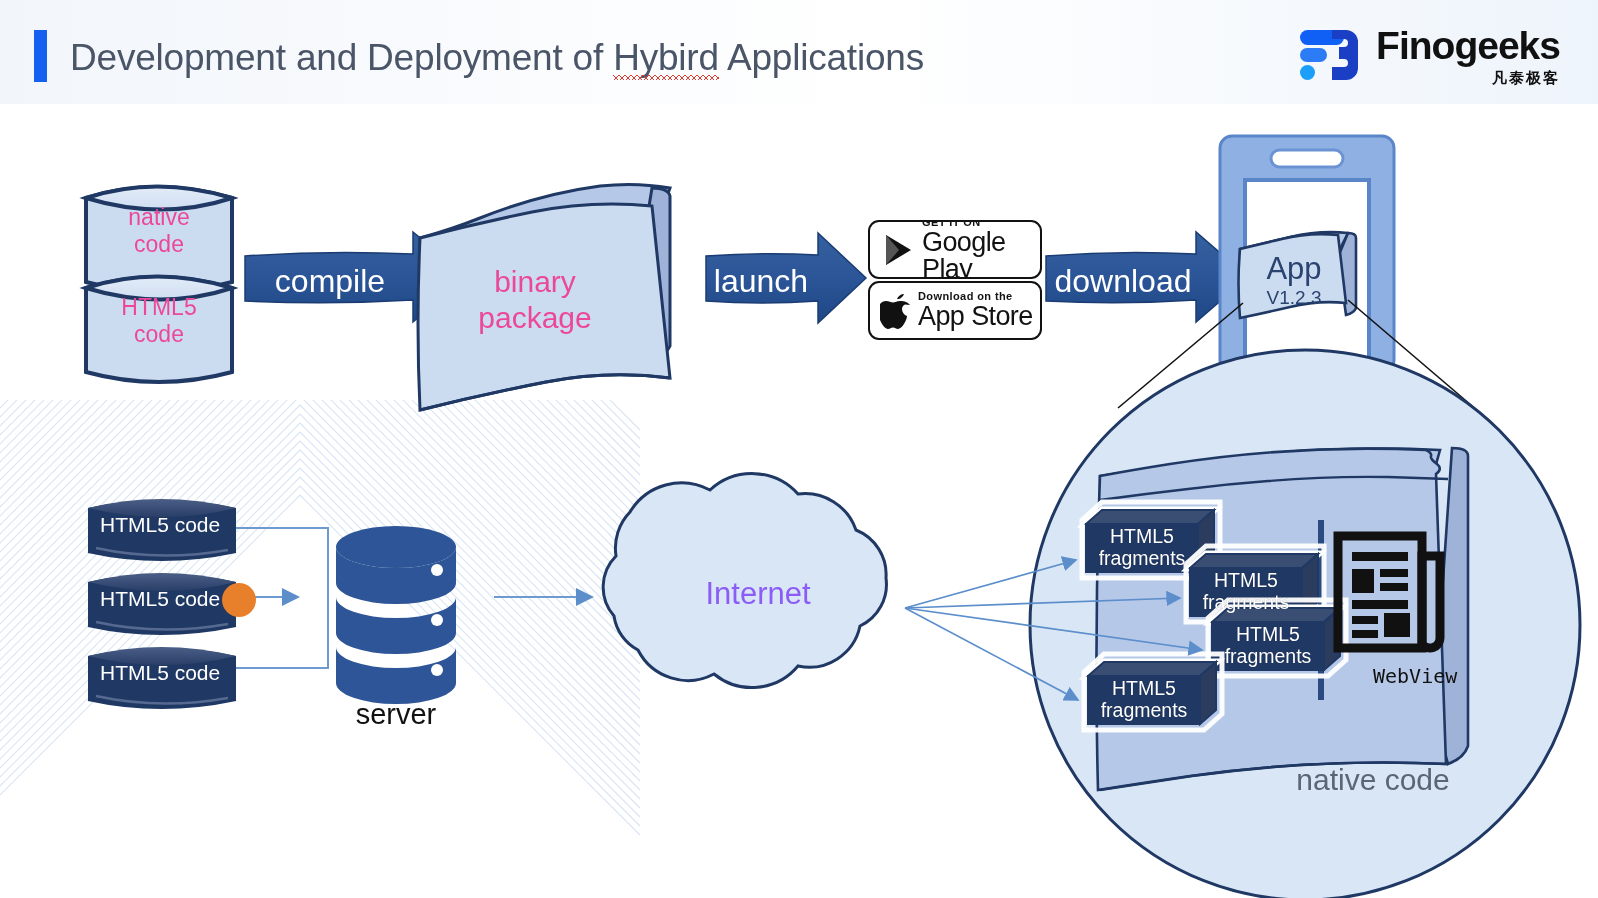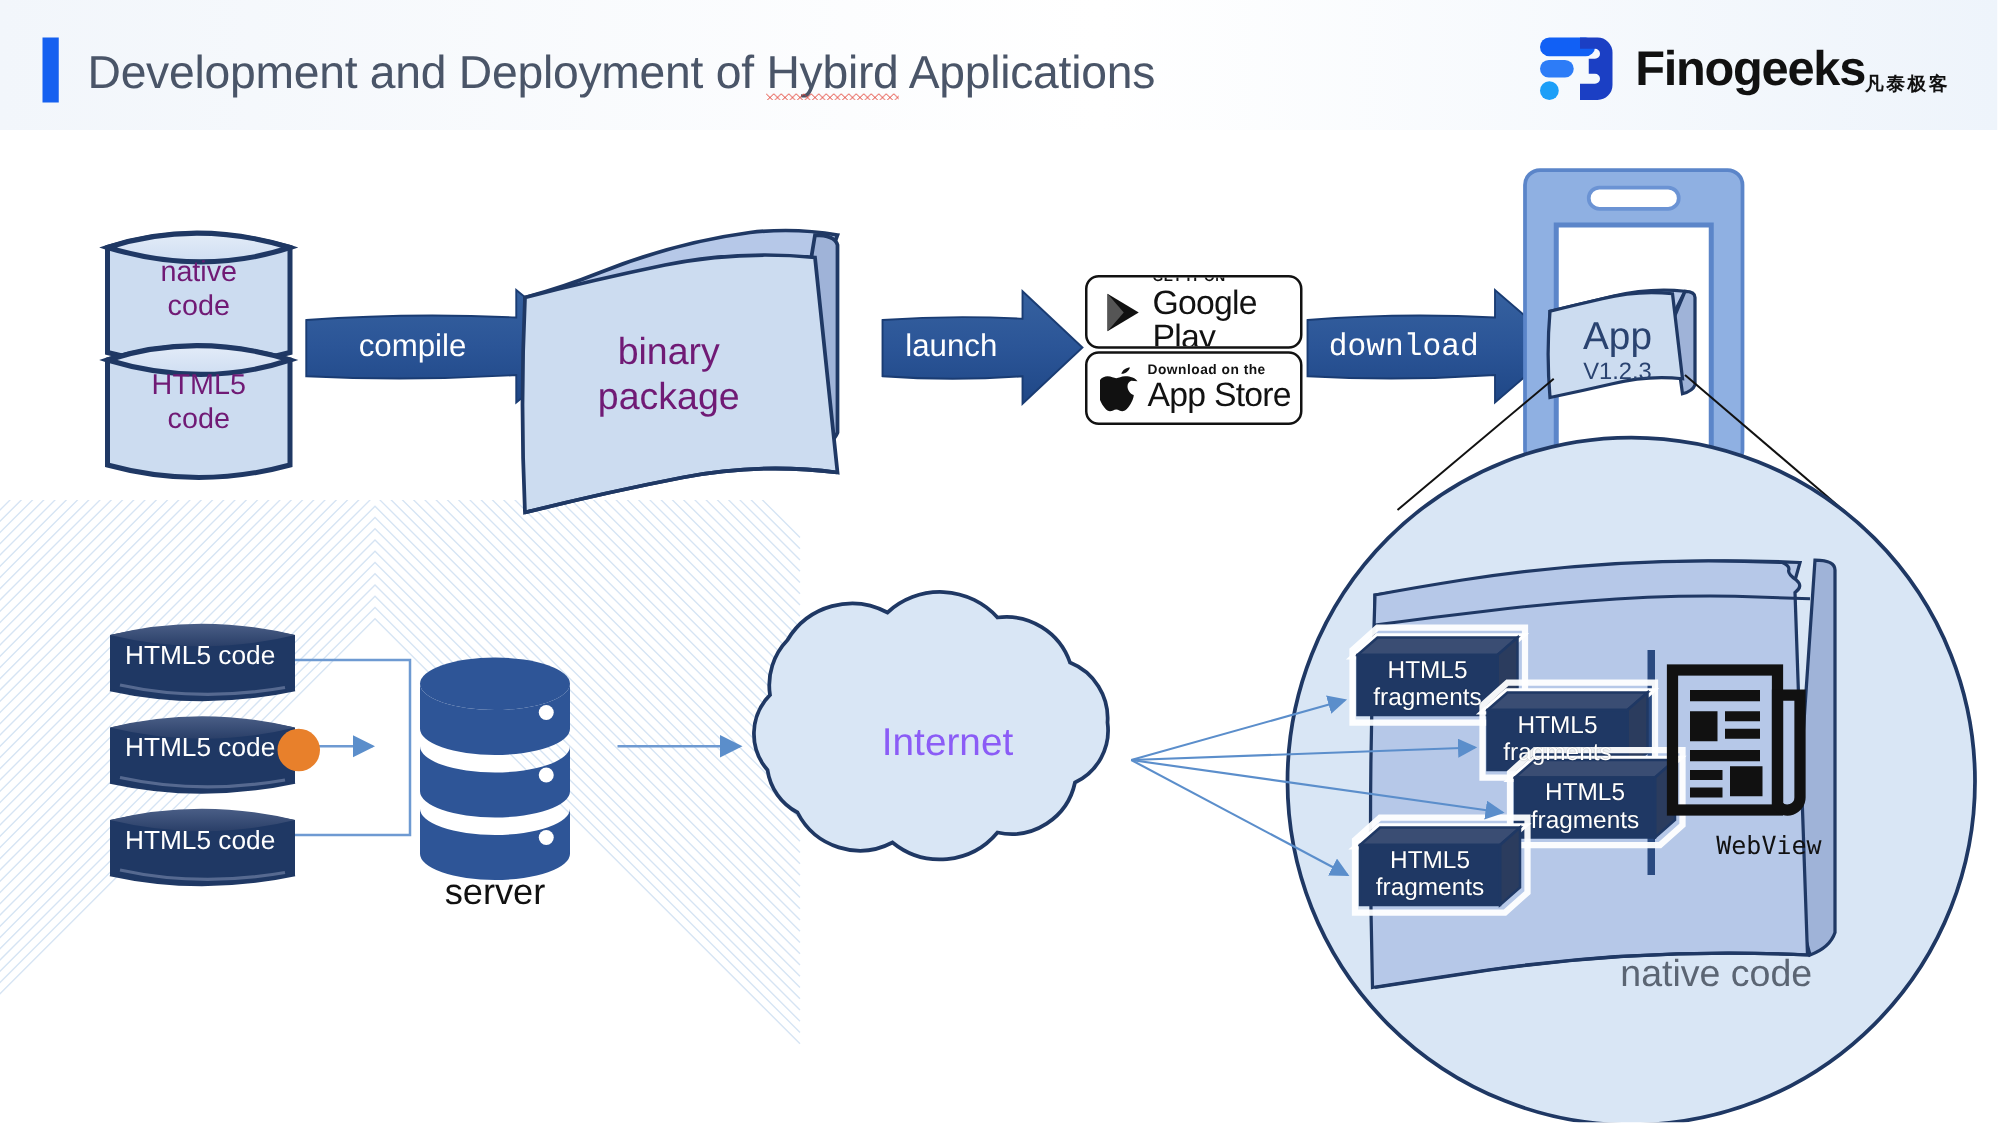--- a/index.html
+++ b/index.html
@@ -13,26 +13,26 @@
       font-size:37px;font-weight:normal;color:#4a5568;letter-spacing:-0.2px;
       white-space:nowrap;line-height:55px;}
   .spellerr{position:relative;}
   .spellerr::after{content:"";position:absolute;left:0;right:0;bottom:-2px;height:5px;
      background-image:
        linear-gradient(45deg,transparent 45%,#e23b2e 45%,#e23b2e 55%,transparent 55%),
        linear-gradient(-45deg,transparent 45%,#e23b2e 45%,#e23b2e 55%,transparent 55%);
      background-size:6px 6px;background-repeat:repeat-x;}
   
   .logo{position:absolute;right:38px;top:22px;height:66px;display:flex;align-items:center;gap:12px;}
-  .logo-text{display:flex;flex-direction:row;align-items:flex-end;line-height:1;}
+  .logo-text{display:flex;flex-direction:column;align-items:flex-end;line-height:1;}
   .logo-name{font-size:39px;font-weight:bold;color:#111;letter-spacing:-1px;}
   .logo-cn{font-size:15px;font-weight:bold;color:#111;letter-spacing:2px;margin-top:5px;}
-  .arrow-label{position:absolute;color:#fff;font-size:25px;text-align:center;
+  .arrow-label{position:absolute;color:#fff;font-size:32px;text-align:center;
       line-height:1;font-weight:normal;pointer-events:none;}
-  .cyl-label{position:absolute;text-align:center;color:#701a75;font-size:23px;line-height:1.18;}
+  .cyl-label{position:absolute;text-align:center;color:#ec4899;font-size:23px;line-height:1.18;}
   .navy-cyl-label{position:absolute;color:#fff;font-size:21px;line-height:1;}
   .frag-label{position:absolute;color:#fff;font-size:19.5px;line-height:1.12;text-align:center;
       text-shadow:0 0 1px rgba(0,0,0,.4);}
   .webview-label{position:absolute;color:#111;font-size:20px;
       font-family:"DejaVu Sans Mono","Liberation Mono",monospace;}
   .store-badge{position:absolute;background:#fff;border:2.5px solid #121212;border-radius:11px;
       display:flex;align-items:center;overflow:hidden;}
   .badge-txt{display:flex;flex-direction:column;justify-content:center;line-height:1;}
   .badge-small{font-size:11px;font-weight:bold;color:#121212;letter-spacing:.4px;}
   .badge-big{font-size:27px;font-weight:normal;color:#121212;letter-spacing:-.6px;margin-top:1px;}
@@ -315,21 +315,21 @@
     <div>native</div>
     <div>code</div>
   </div>
   <div class="cyl-label" style="left:86px;top:294px;width:146px;">
     <div>HTML5</div>
     <div>code</div>
   </div>
 
   <div class="arrow-label" style="left:250px;top:265px;width:160px;">compile</div>
   <div class="arrow-label" style="left:706px;top:265px;width:110px;">launch</div>
-  <div class="arrow-label" style="left:1050px;top:265px;width:146px;font-family:Liberation Mono, monospace;">download</div>
+  <div class="arrow-label" style="left:1050px;top:265px;width:146px;">download</div>
 
   <div class="cyl-label" style="left:420px;top:264px;width:230px;font-size:30px;line-height:1.2;">
     <div>binary</div>
     <div>package</div>
   </div>
 
   <div class="store-badge" style="left:868px;top:281px;width:170px;height:55px;">
     <svg width="36" height="40" viewBox="0 0 36 40" style="margin-left:10px;flex:none">
       <path d="M24 3 c-3 0 -6 2 -7 5 c3 .3 6 -2 7 -5z" fill="#111"></path>
       <path d="M30 14 c-3 -4 -8 -4 -10 -4 c-3 0 -5 1.5 -7 1.5 c-2 0 -4 -1.5 -7 -1.5 c-4 0 -8 3 -8 10 c0 8 6 18 10 18 c2 0 3 -1.5 5 -1.5 c2 0 3 1.5 5 1.5 c4 0 9 -9 9 -13 c-3 -1 -5 -4 -5 -7 c0 -2 1 -3.5 3 -4.5z" fill="#111"></path>

